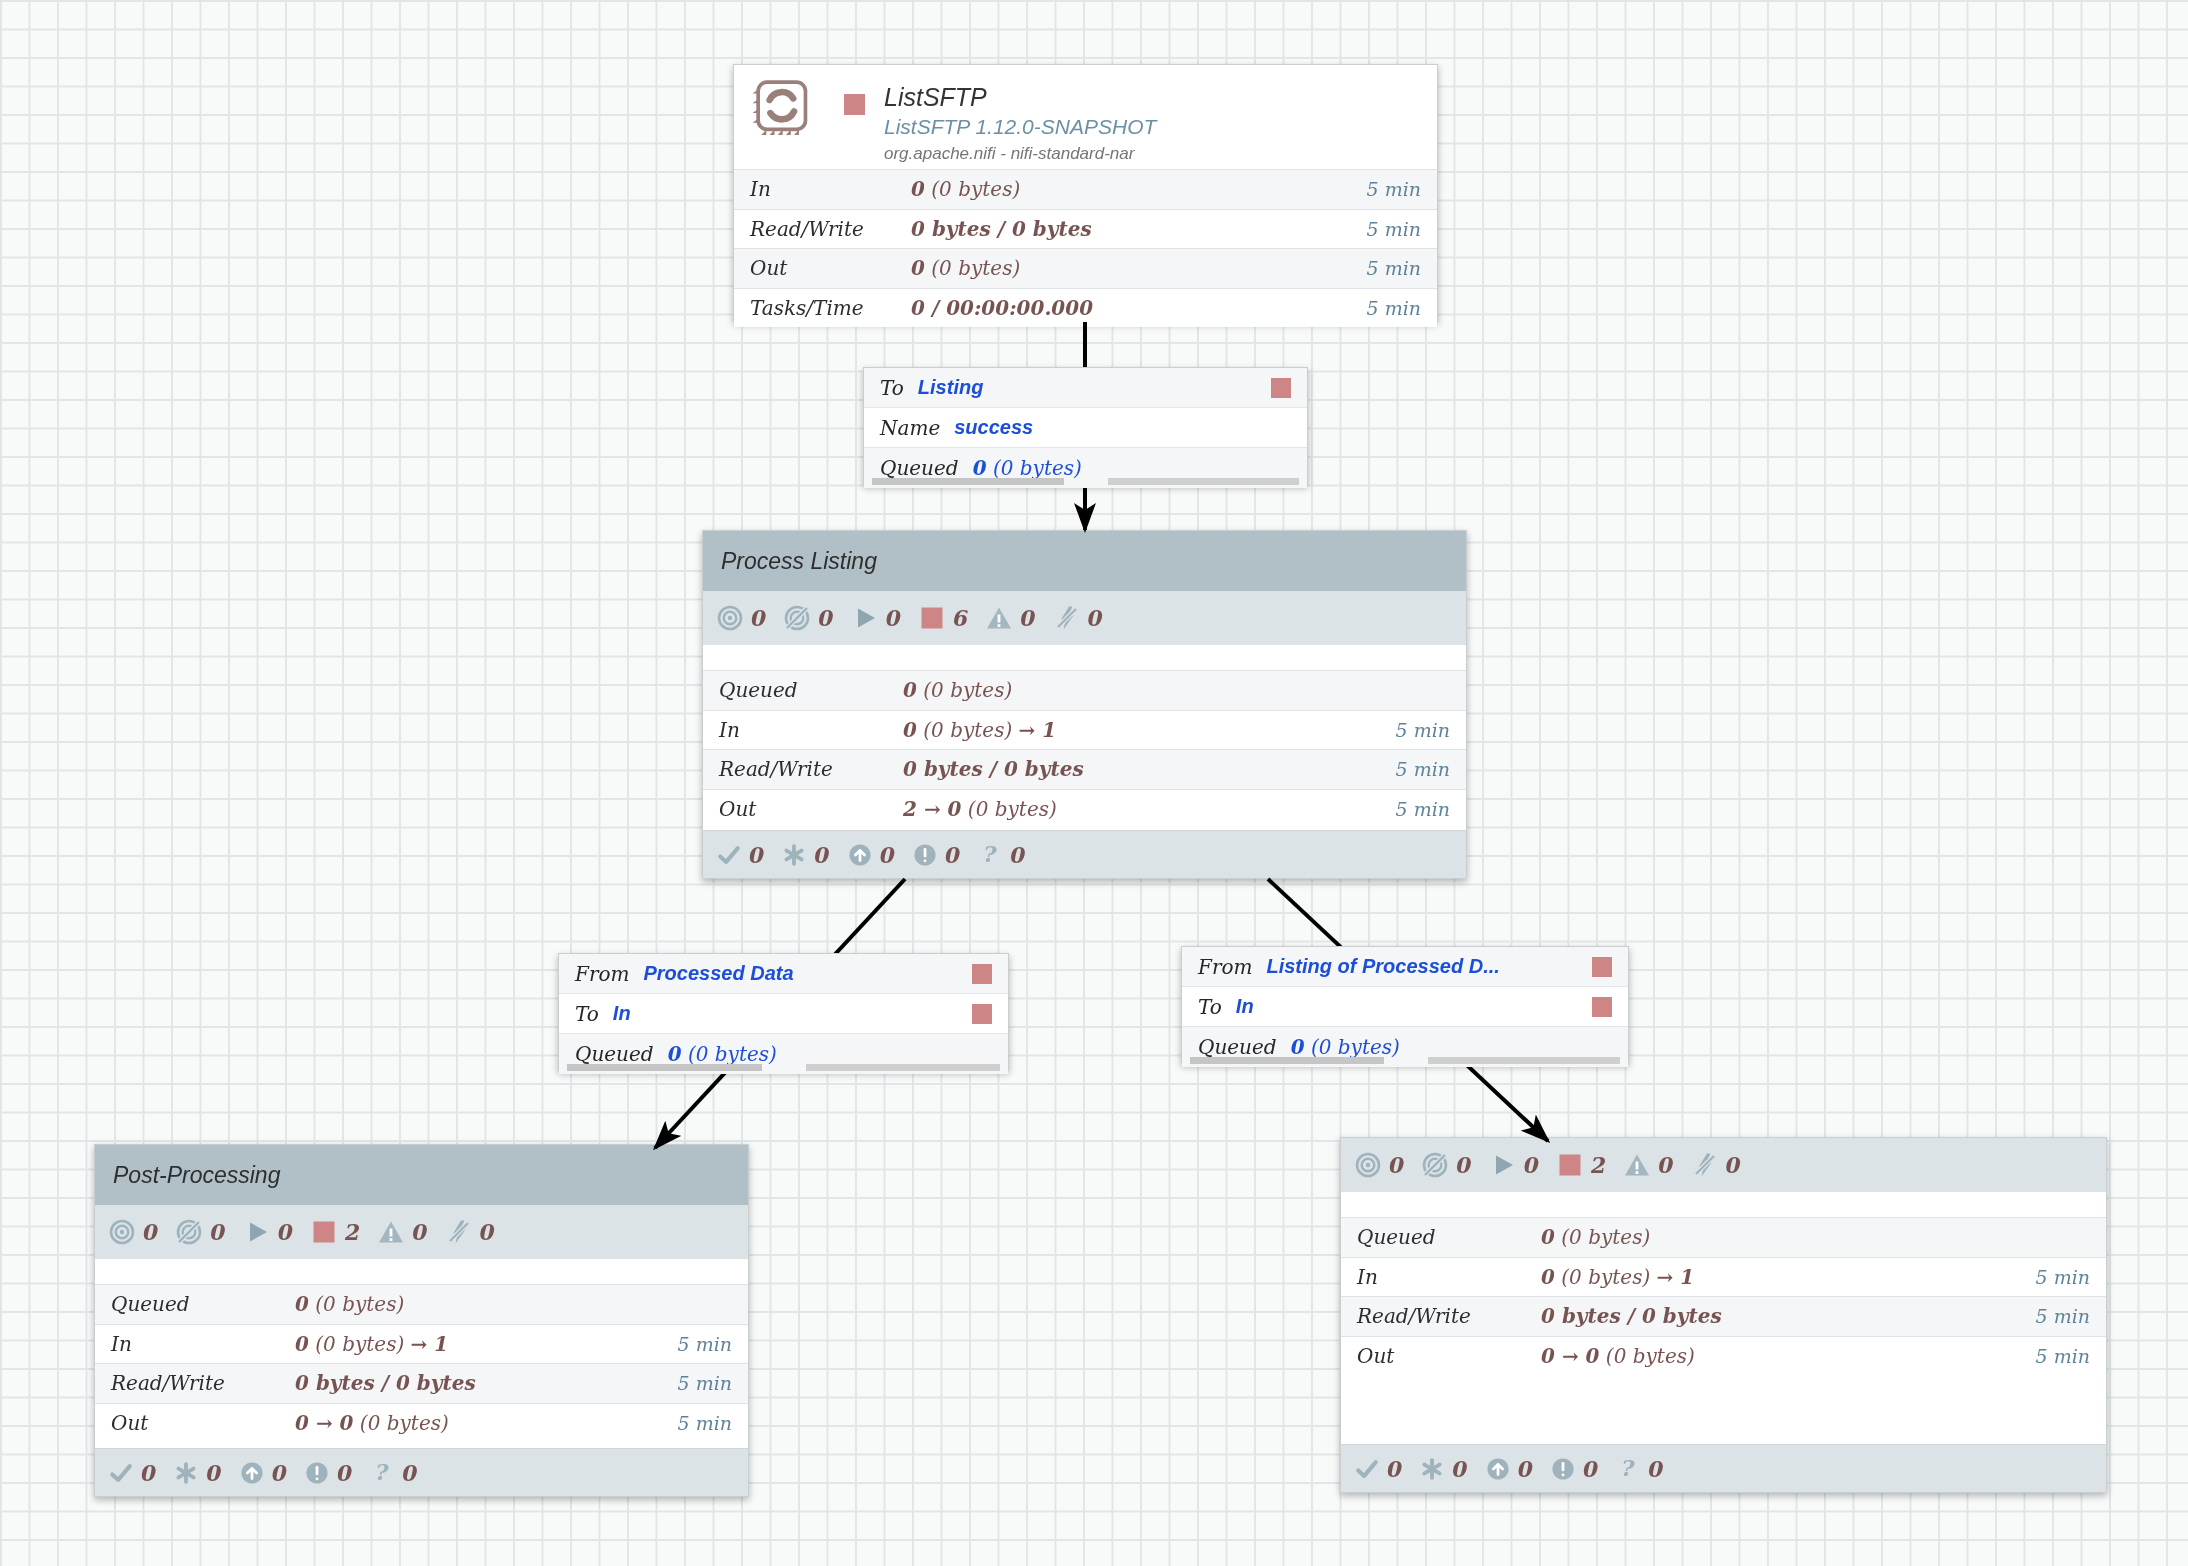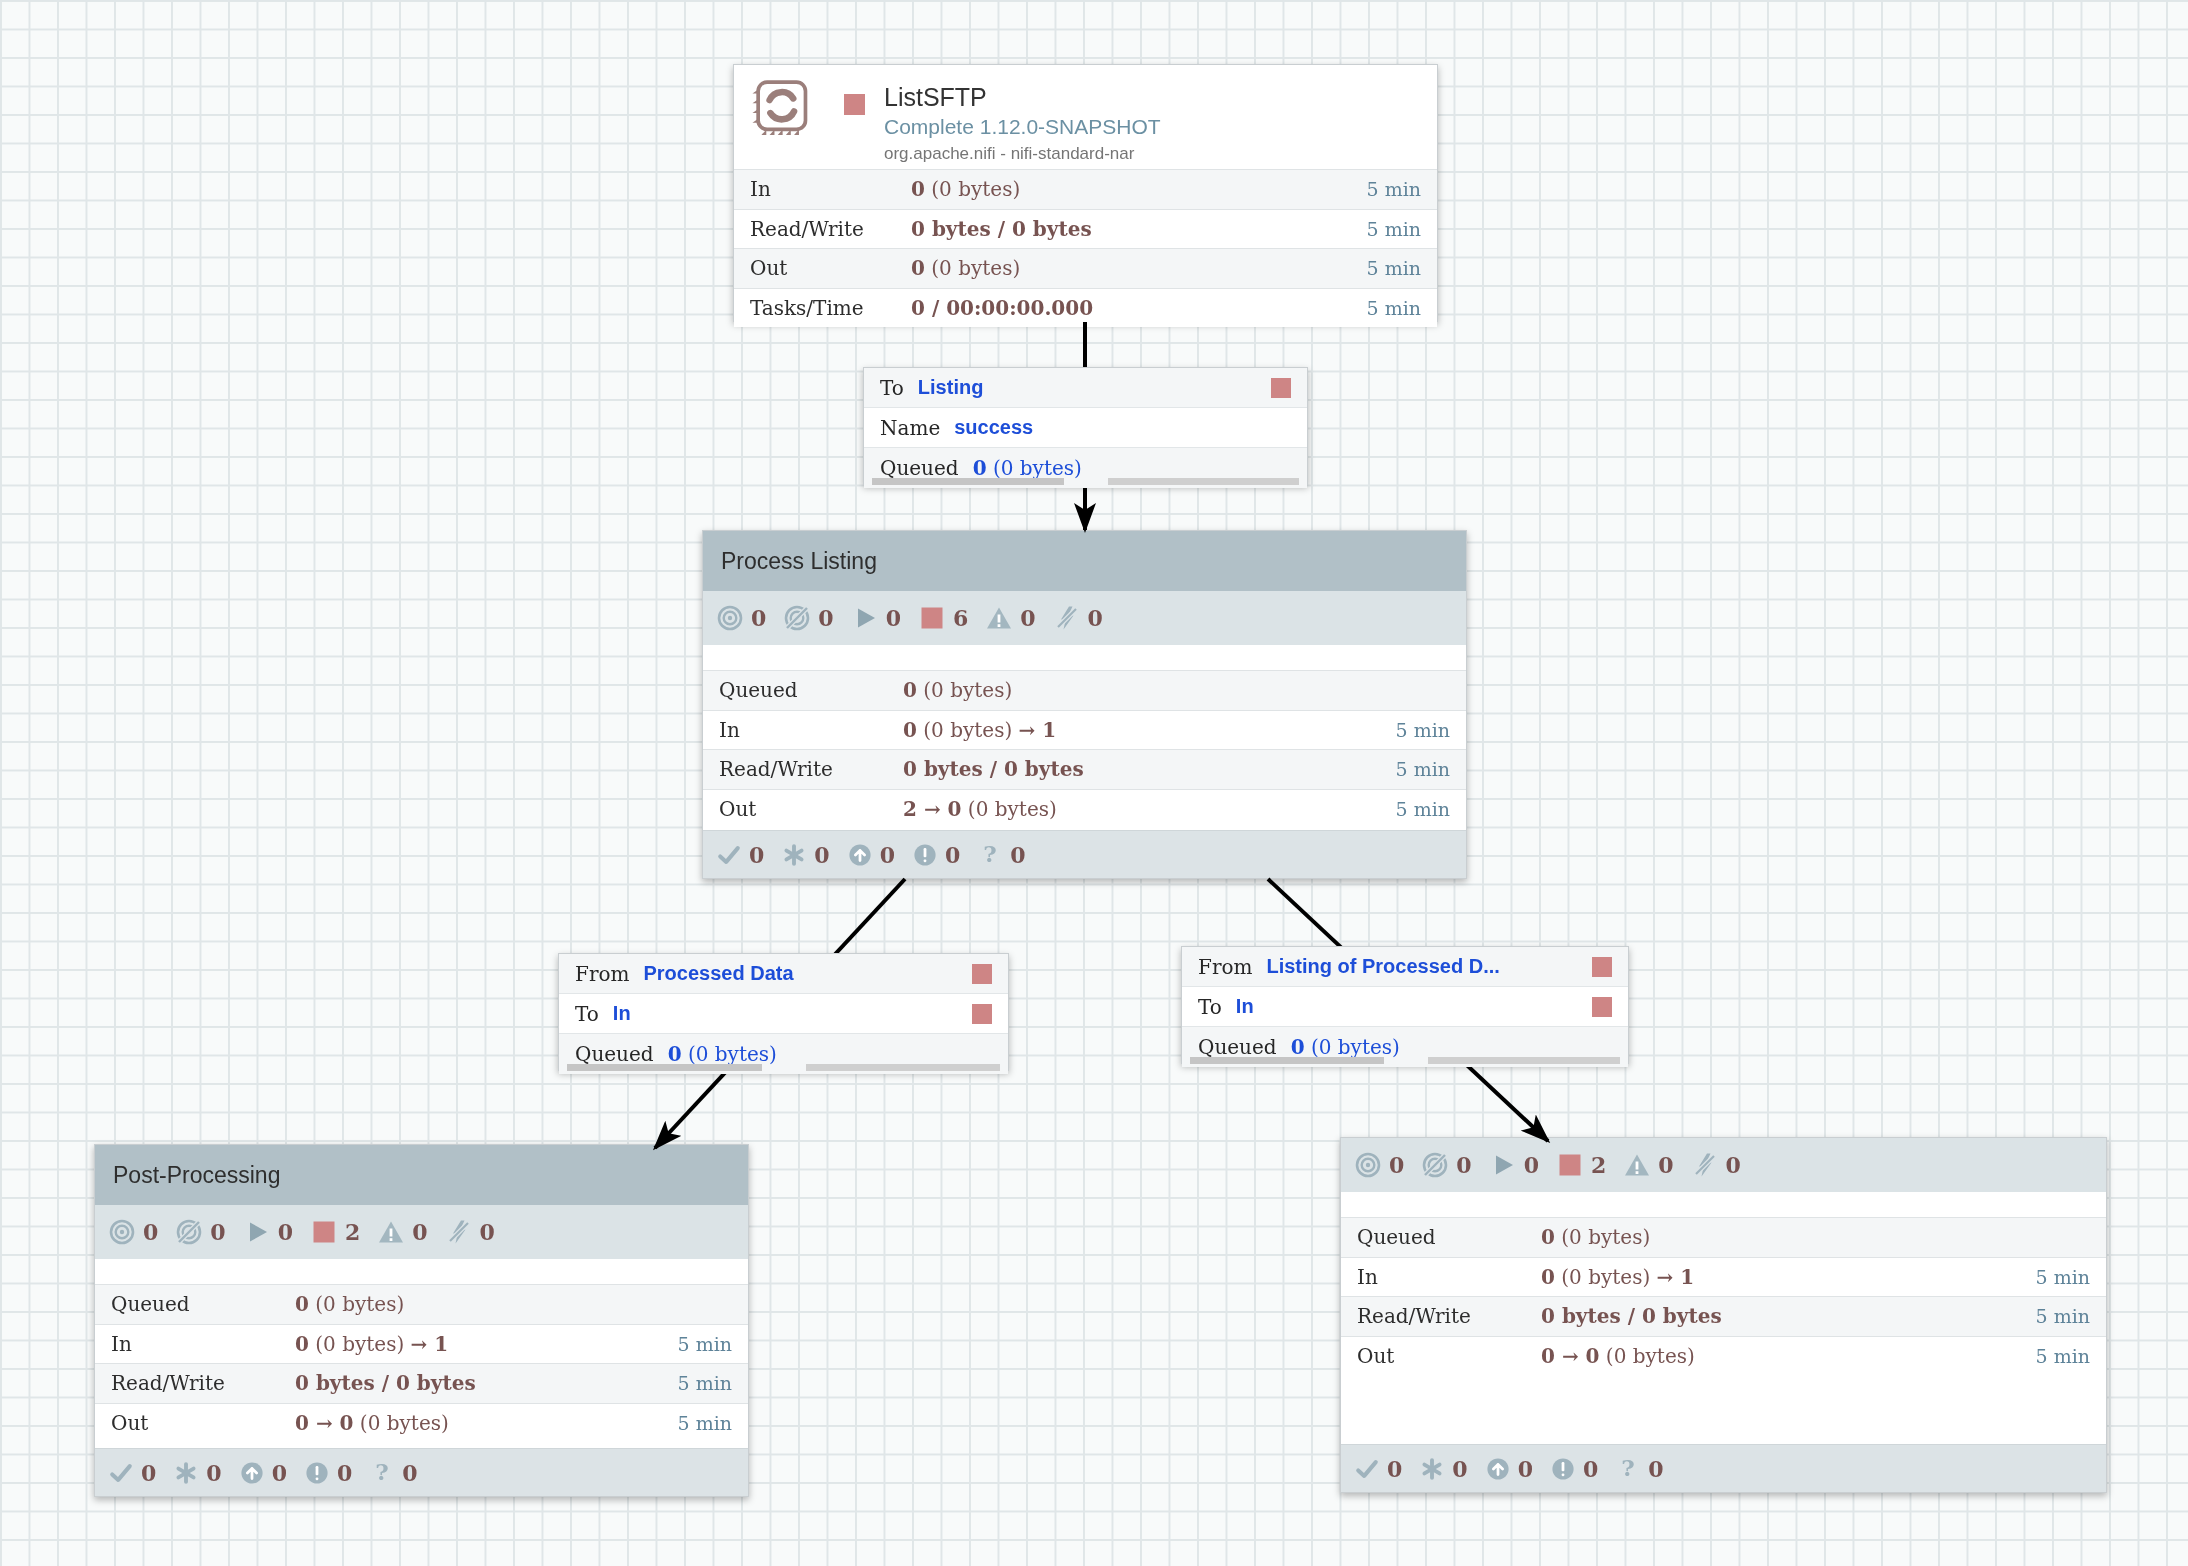--- a/index.html
+++ b/index.html
@@ -6,21 +6,21 @@
   body{
     width:2188px;height:1566px;position:relative;overflow:hidden;
     font-family:"Liberation Sans",sans-serif;
     background-color:#f8fafa;
     background-image:
       linear-gradient(#e0e6e8 2px, transparent 2px),
       linear-gradient(90deg,#e0e6e8 2px, transparent 2px);
     background-size:28.5px 28.5px;
   }
   .abs{position:absolute;box-sizing:border-box;}
-  .box{background:#fff;border:1px solid #c9ced1;box-shadow:0 3px 7px rgba(0,0,0,.28);}
+  .box{background:#fff;border:1px solid #c9ced1;box-shadow:0 3px 7px rgba(0,0,0,.28);font-style:italic;}
   
   .proc-header{position:relative;height:104px;background:#fff;}
   .proc-icon{position:absolute;left:16px;top:13px;}
   .run-square{position:absolute;width:21px;height:21px;background:#ce8585;}
   .proc-title{position:absolute;left:150px;top:18px;font-size:25px;color:#333;}
   .proc-type{position:absolute;left:150px;top:50px;font-size:21px;color:#6b90a3;}
   .proc-bundle{position:absolute;left:150px;top:79px;font-size:17px;color:#757575;}
   .prow{display:flex;align-items:center;height:38.5px;padding:0 16px;
         font-family:"DejaVu Serif",serif;font-size:20px;color:#2d2d2d;
         border-top:1px solid #dfe3e5;background:#fff;}
@@ -134,21 +134,21 @@
   <line x1="1268" y1="879" x2="1548" y2="1141" stroke="#000" stroke-width="4" marker-end="url(#arrow)"></line>
 </svg>
 
 <div class="abs box" style="left:733px;top:64px;width:705px;height:258px;z-index:1;">
   <div class="proc-header">
     <svg class="ic proc-icon" width="62" height="62">
         <use href="#i-stamp"></use>
       </svg>
     <div class="run-square" style="left:110px;top:29px;"></div>
     <div class="proc-title">ListSFTP</div>
-    <div class="proc-type">Complete 1.12.0-SNAPSHOT</div>
+    <div class="proc-type">ListSFTP 1.12.0-SNAPSHOT</div>
     <div class="proc-bundle">org.apache.nifi - nifi-standard-nar</div>
   </div>
   <div class="prow alt">
     <span class="lbl">In</span>
     <span class="val"><span class="b">0</span><span> (0 bytes)</span><span class="b"></span></span>
     <span class="time">5 min</span>
   </div>
   <div class="prow">
     <span class="lbl">Read/Write</span>
     <span class="val"><span class="b">0 bytes / 0 bytes</span><span></span><span class="b"></span></span>

